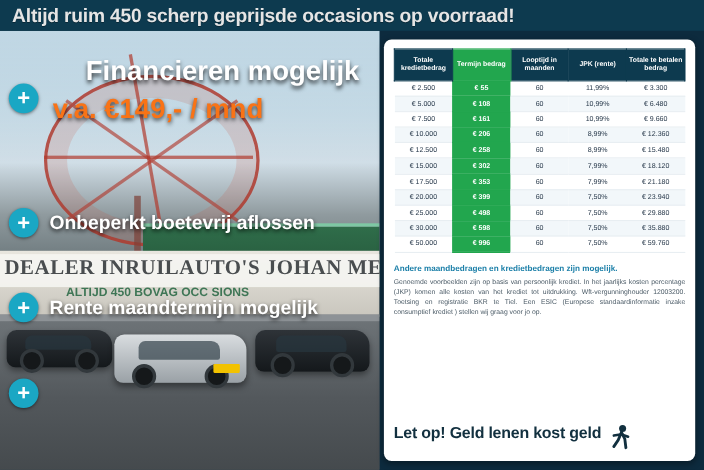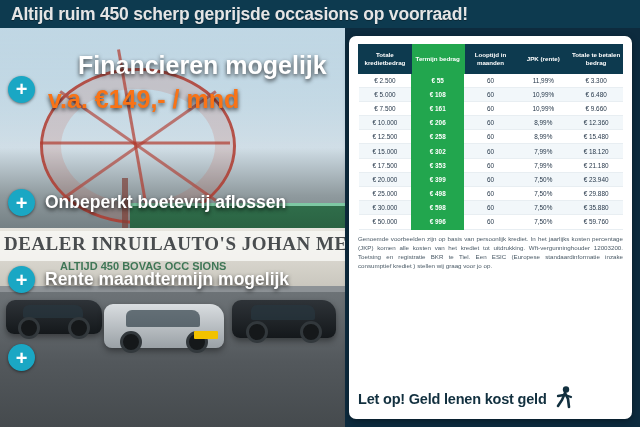--- a/index.html
+++ b/index.html
@@ -146,21 +146,21 @@
   tr.alt td{background:#f2f7fa;}
   tr.alt td.hl{background:#22a64e;}
 
   .note-title{
     margin-top:9px;color:#1b7fa8;font-size:7.4px;font-weight:bold;line-height:1.3;
   }
   .note-body{
     margin-top:5px;color:#4a5a66;font-size:6.2px;line-height:1.45;text-align:justify;
   }
   .warn{
-    position:absolute;left:9px;bottom:7px;width:265px;display:flex;align-items:center;gap:6px;
+    position:absolute;left:9px;bottom:7px;width:265px;display:flex;gap:6px;
   }
   .warn .wtxt{color:#12303f;font-size:14.5px;font-weight:bold;letter-spacing:-.2px;}
   .walk{flex:0 0 auto;}
 </style>
 </head>
 <body>
 
 <div class="page">
 
   <div class="photo">
@@ -301,20 +301,21 @@
           <tr>
             <td>€ 50.000</td>
             <td class="hl">€ 996</td>
             <td>60</td>
             <td>7,50%</td>
             <td>€ 59.760</td>
           </tr>
         </tbody>
     </table>
 
+    <div class="note-title">Andere maandbedragen en kredietbedragen zijn mogelijk.</div>
     <div class="note-body">Genoemde voorbeelden zijn op basis van persoonlijk krediet. In het jaarlijks kosten percentage (JKP) komen alle kosten van het krediet tot uitdrukking. Wft-vergunninghouder 12003200. Toetsing en registratie BKR te Tiel. Een ESIC (Europese standaardinformatie inzake consumptief krediet ) stellen wij graag voor jo op.</div>
 
     <div class="warn">
       <div class="wtxt">Let op! Geld lenen kost geld</div>
       <svg class="walk" width="22" height="26" viewBox="0 0 22 26">
         <circle cx="13" cy="3.5" r="3.2" fill="#12303f"></circle>
         <path d="M12 7 L9 14 L5 20" stroke="#12303f" stroke-width="2.6" fill="none" stroke-linecap="round"></path>
         <path d="M12 7 L15 13 L16 21" stroke="#12303f" stroke-width="2.6" fill="none" stroke-linecap="round"></path>
         <path d="M12 9 L18 11" stroke="#12303f" stroke-width="2.3" fill="none" stroke-linecap="round"></path>
         <path d="M11 9 L5 10" stroke="#12303f" stroke-width="2.3" fill="none" stroke-linecap="round"></path>

